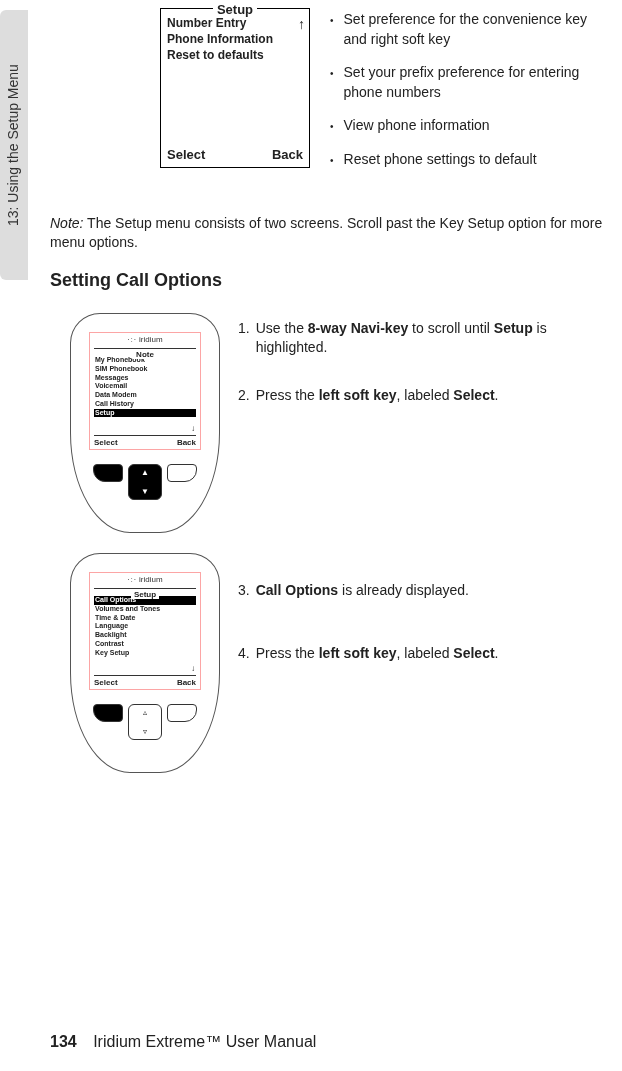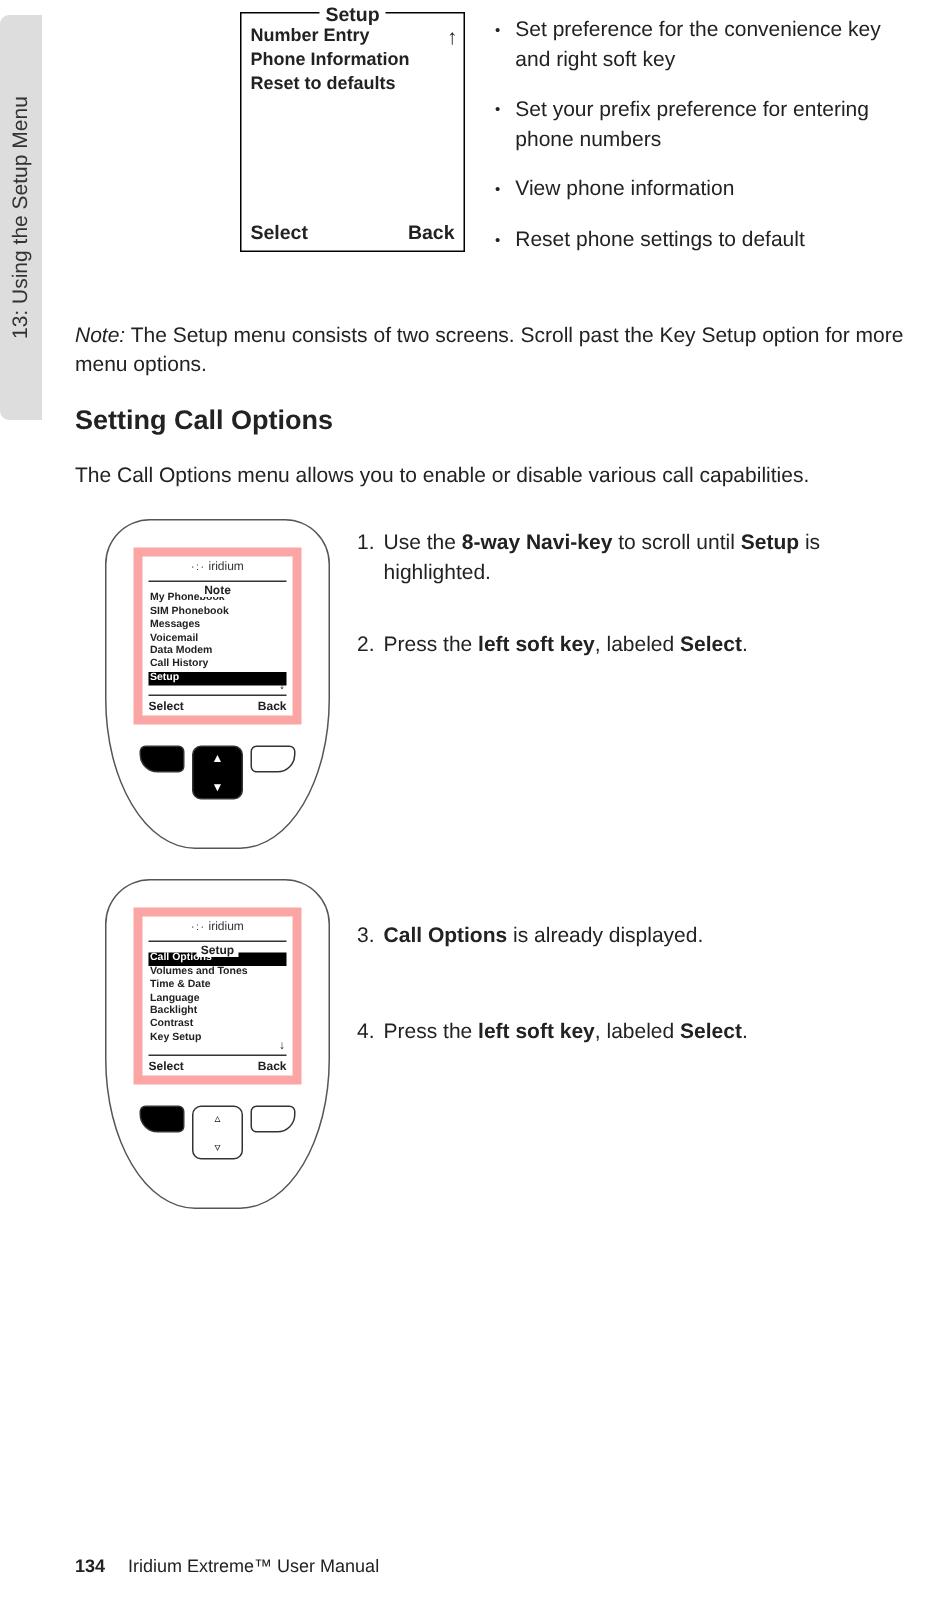--- a/index.html
+++ b/index.html
@@ -125,21 +125,21 @@
     position: relative;
     flex-shrink: 0;
     margin-left: 20px;
   }
   .phone-screen {
     position: absolute;
     top: 18px;
     left: 18px;
     right: 18px;
     height: 118px;
-    border: 6px solid #fca5a5;
+    border: 1px solid #fca5a5;
     background: #fff;
   }
   .brand {
     font-size: 8px;
     text-align: center;
     padding: 1px 0 0 0;
     color: #333;
   }
   .brand-dots::before { content: "·:·"; letter-spacing:1px; margin-right:2px; font-size:7px; }
   .screen-title-wrap {
@@ -225,21 +225,21 @@
     flex: 1;
     margin-top: 6px;
   }
   .steps p { margin: 0 0 28px 0; }
   .step-line { display:flex; gap:6px; }
   .step-num { flex-shrink:0; }
   .footer {
     position: absolute;
     bottom: 18px;
     left: 50px;
-    font-size: 12px;
+    font-size: 16px;
   }
   .footer .pnum { font-weight: bold; margin-right: 12px; }
 </style>
 </head>
 <body>
 
 <div class="side-tab">13: Using the Setup Menu</div>
 
 <div class="content">
 
@@ -276,21 +276,20 @@
           <span>Reset phone settings to default</span>
         </li>
     </ul>
   </div>
 
   <p class="note">
     <span class="note-label">Note:</span><span> The Setup menu consists of two screens. Scroll past the Key Setup option for more menu options.</span>
   </p>
 
   <h2 class="section">Setting Call Options</h2>
-  <p>The Call Options menu allows you to enable or disable various call capabilities.</p>
 
   <div class="step-block">
     <div class="phone">
       <div class="phone-screen">
         <div class="brand"><span class="brand-dots"></span><span>iridium</span></div>
         <div class="screen-title-line"></div>
         <div class="screen-title-wrap"><span class="screen-title">Note</span></div>
         <div class="menu-list">
           <div class="menu-item">My Phonebook</div>
           <div class="menu-item">SIM Phonebook</div>

